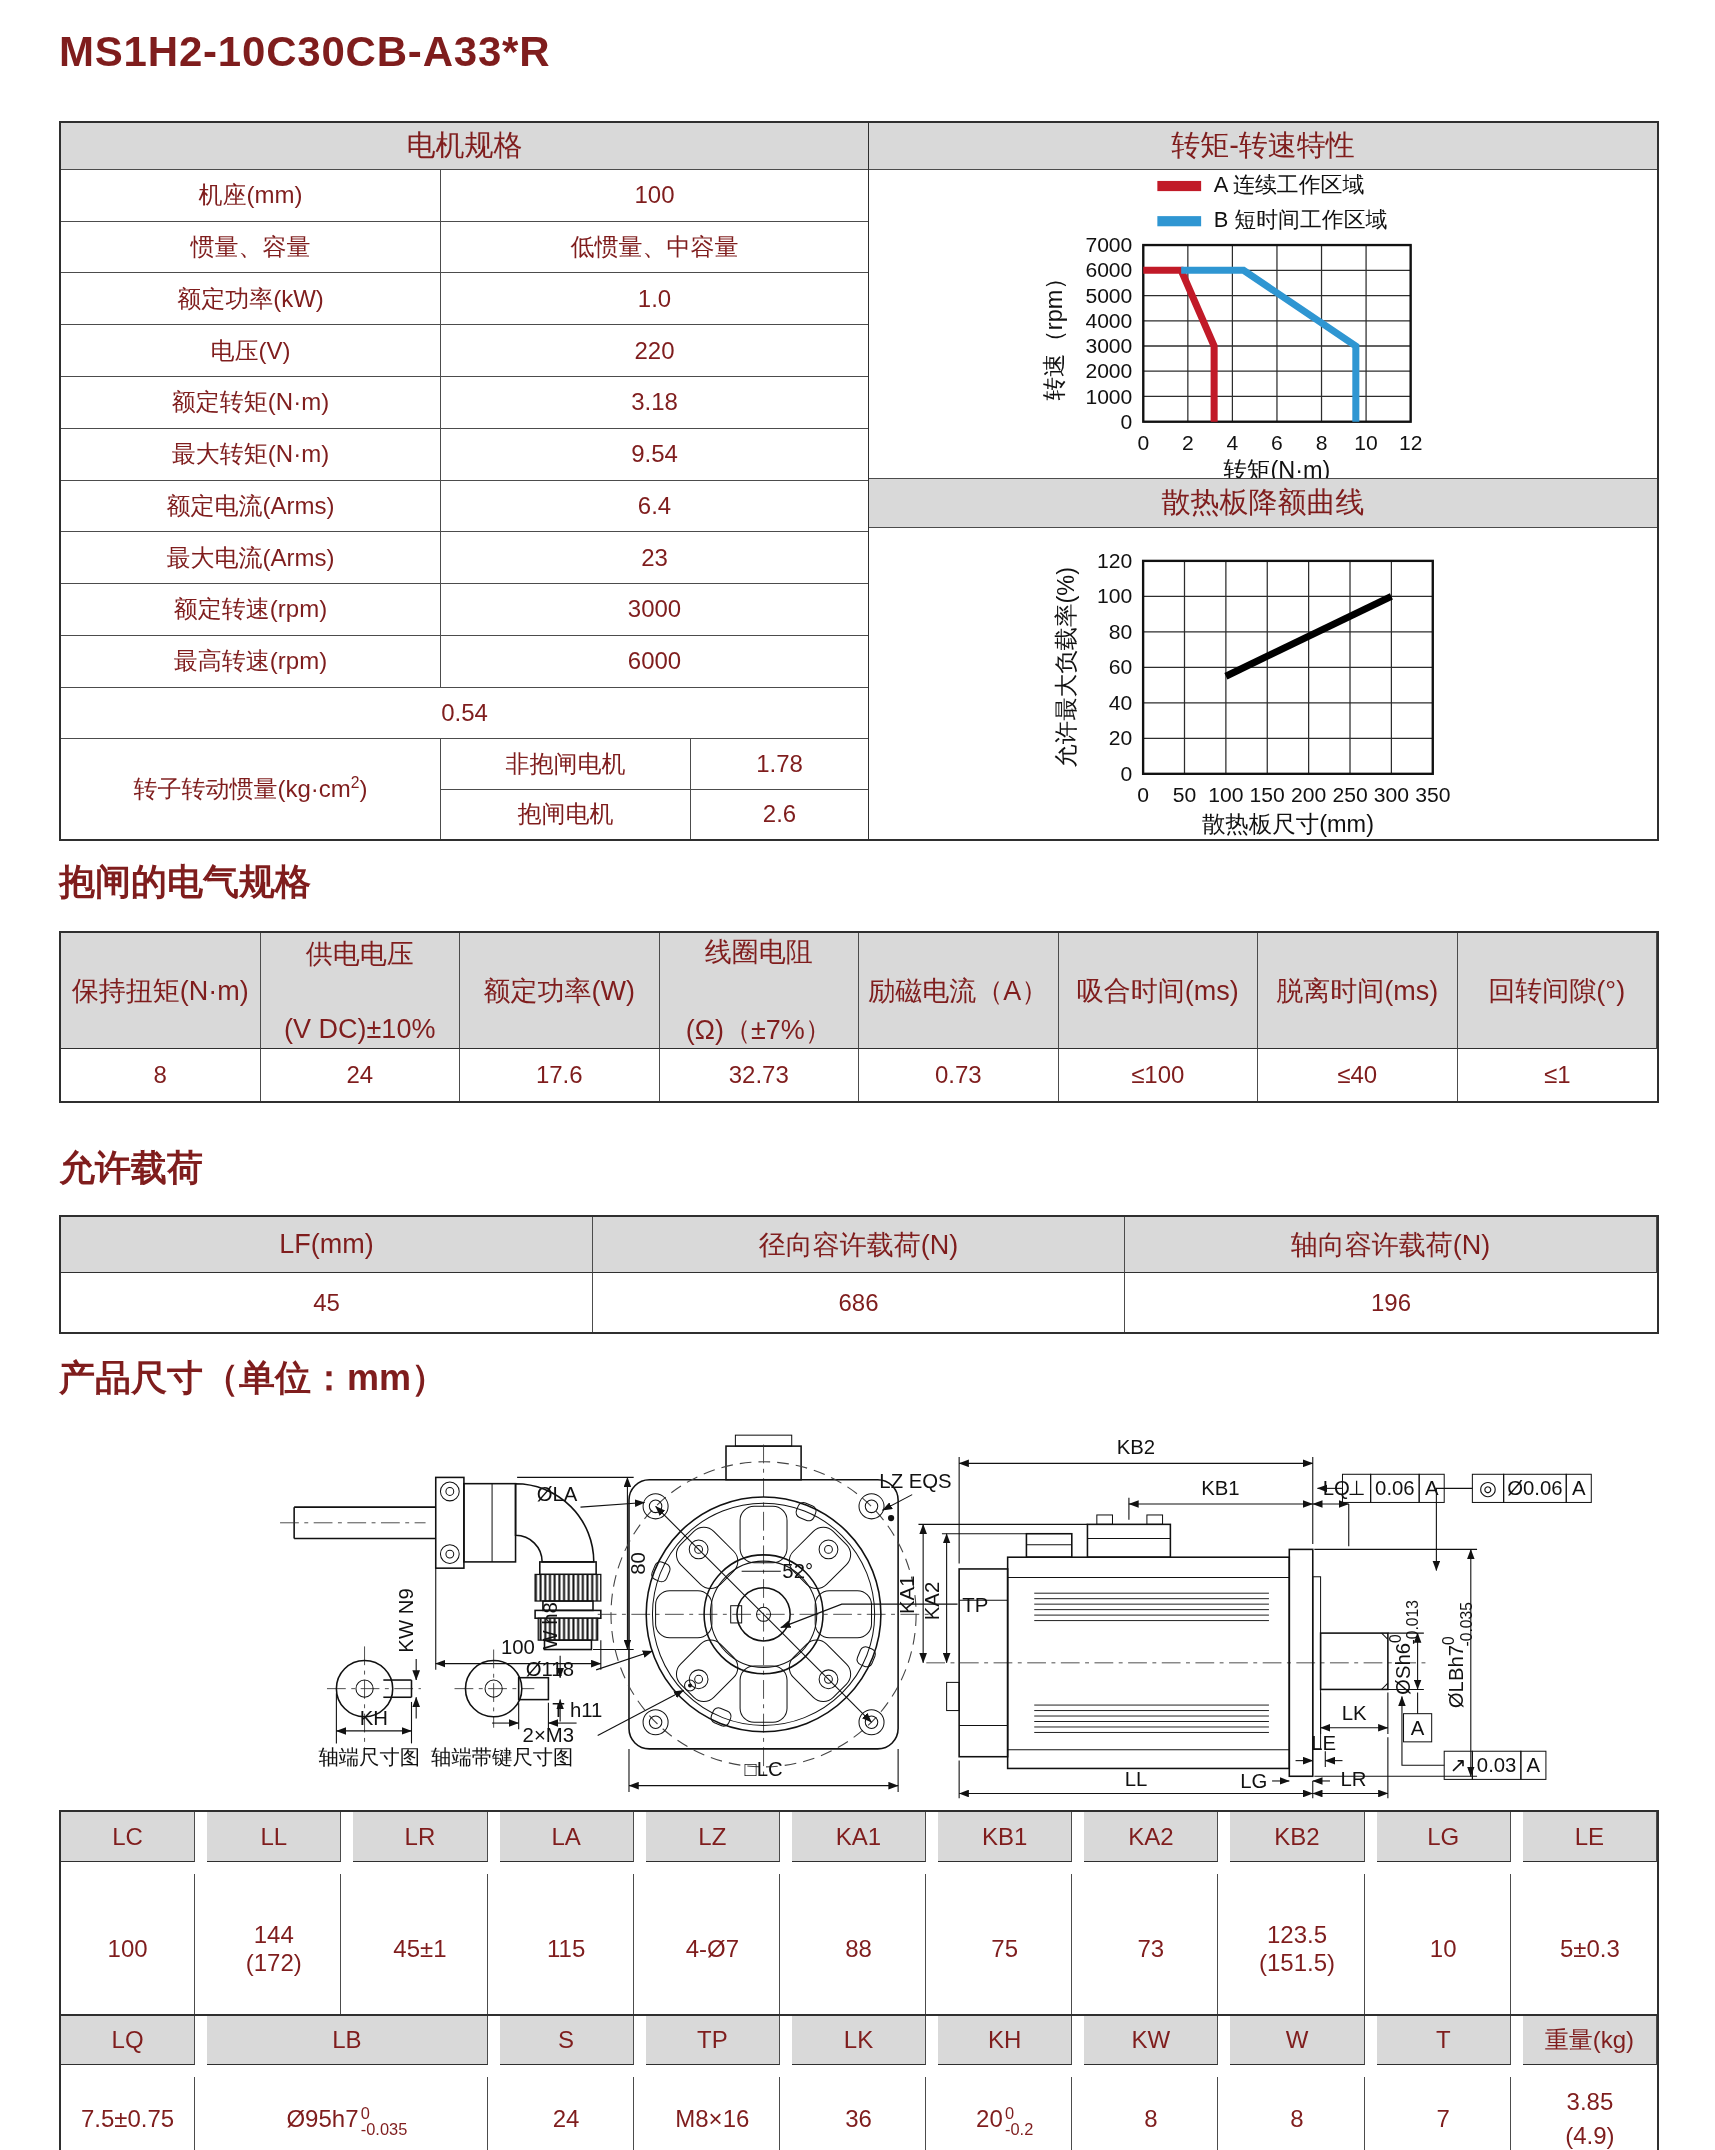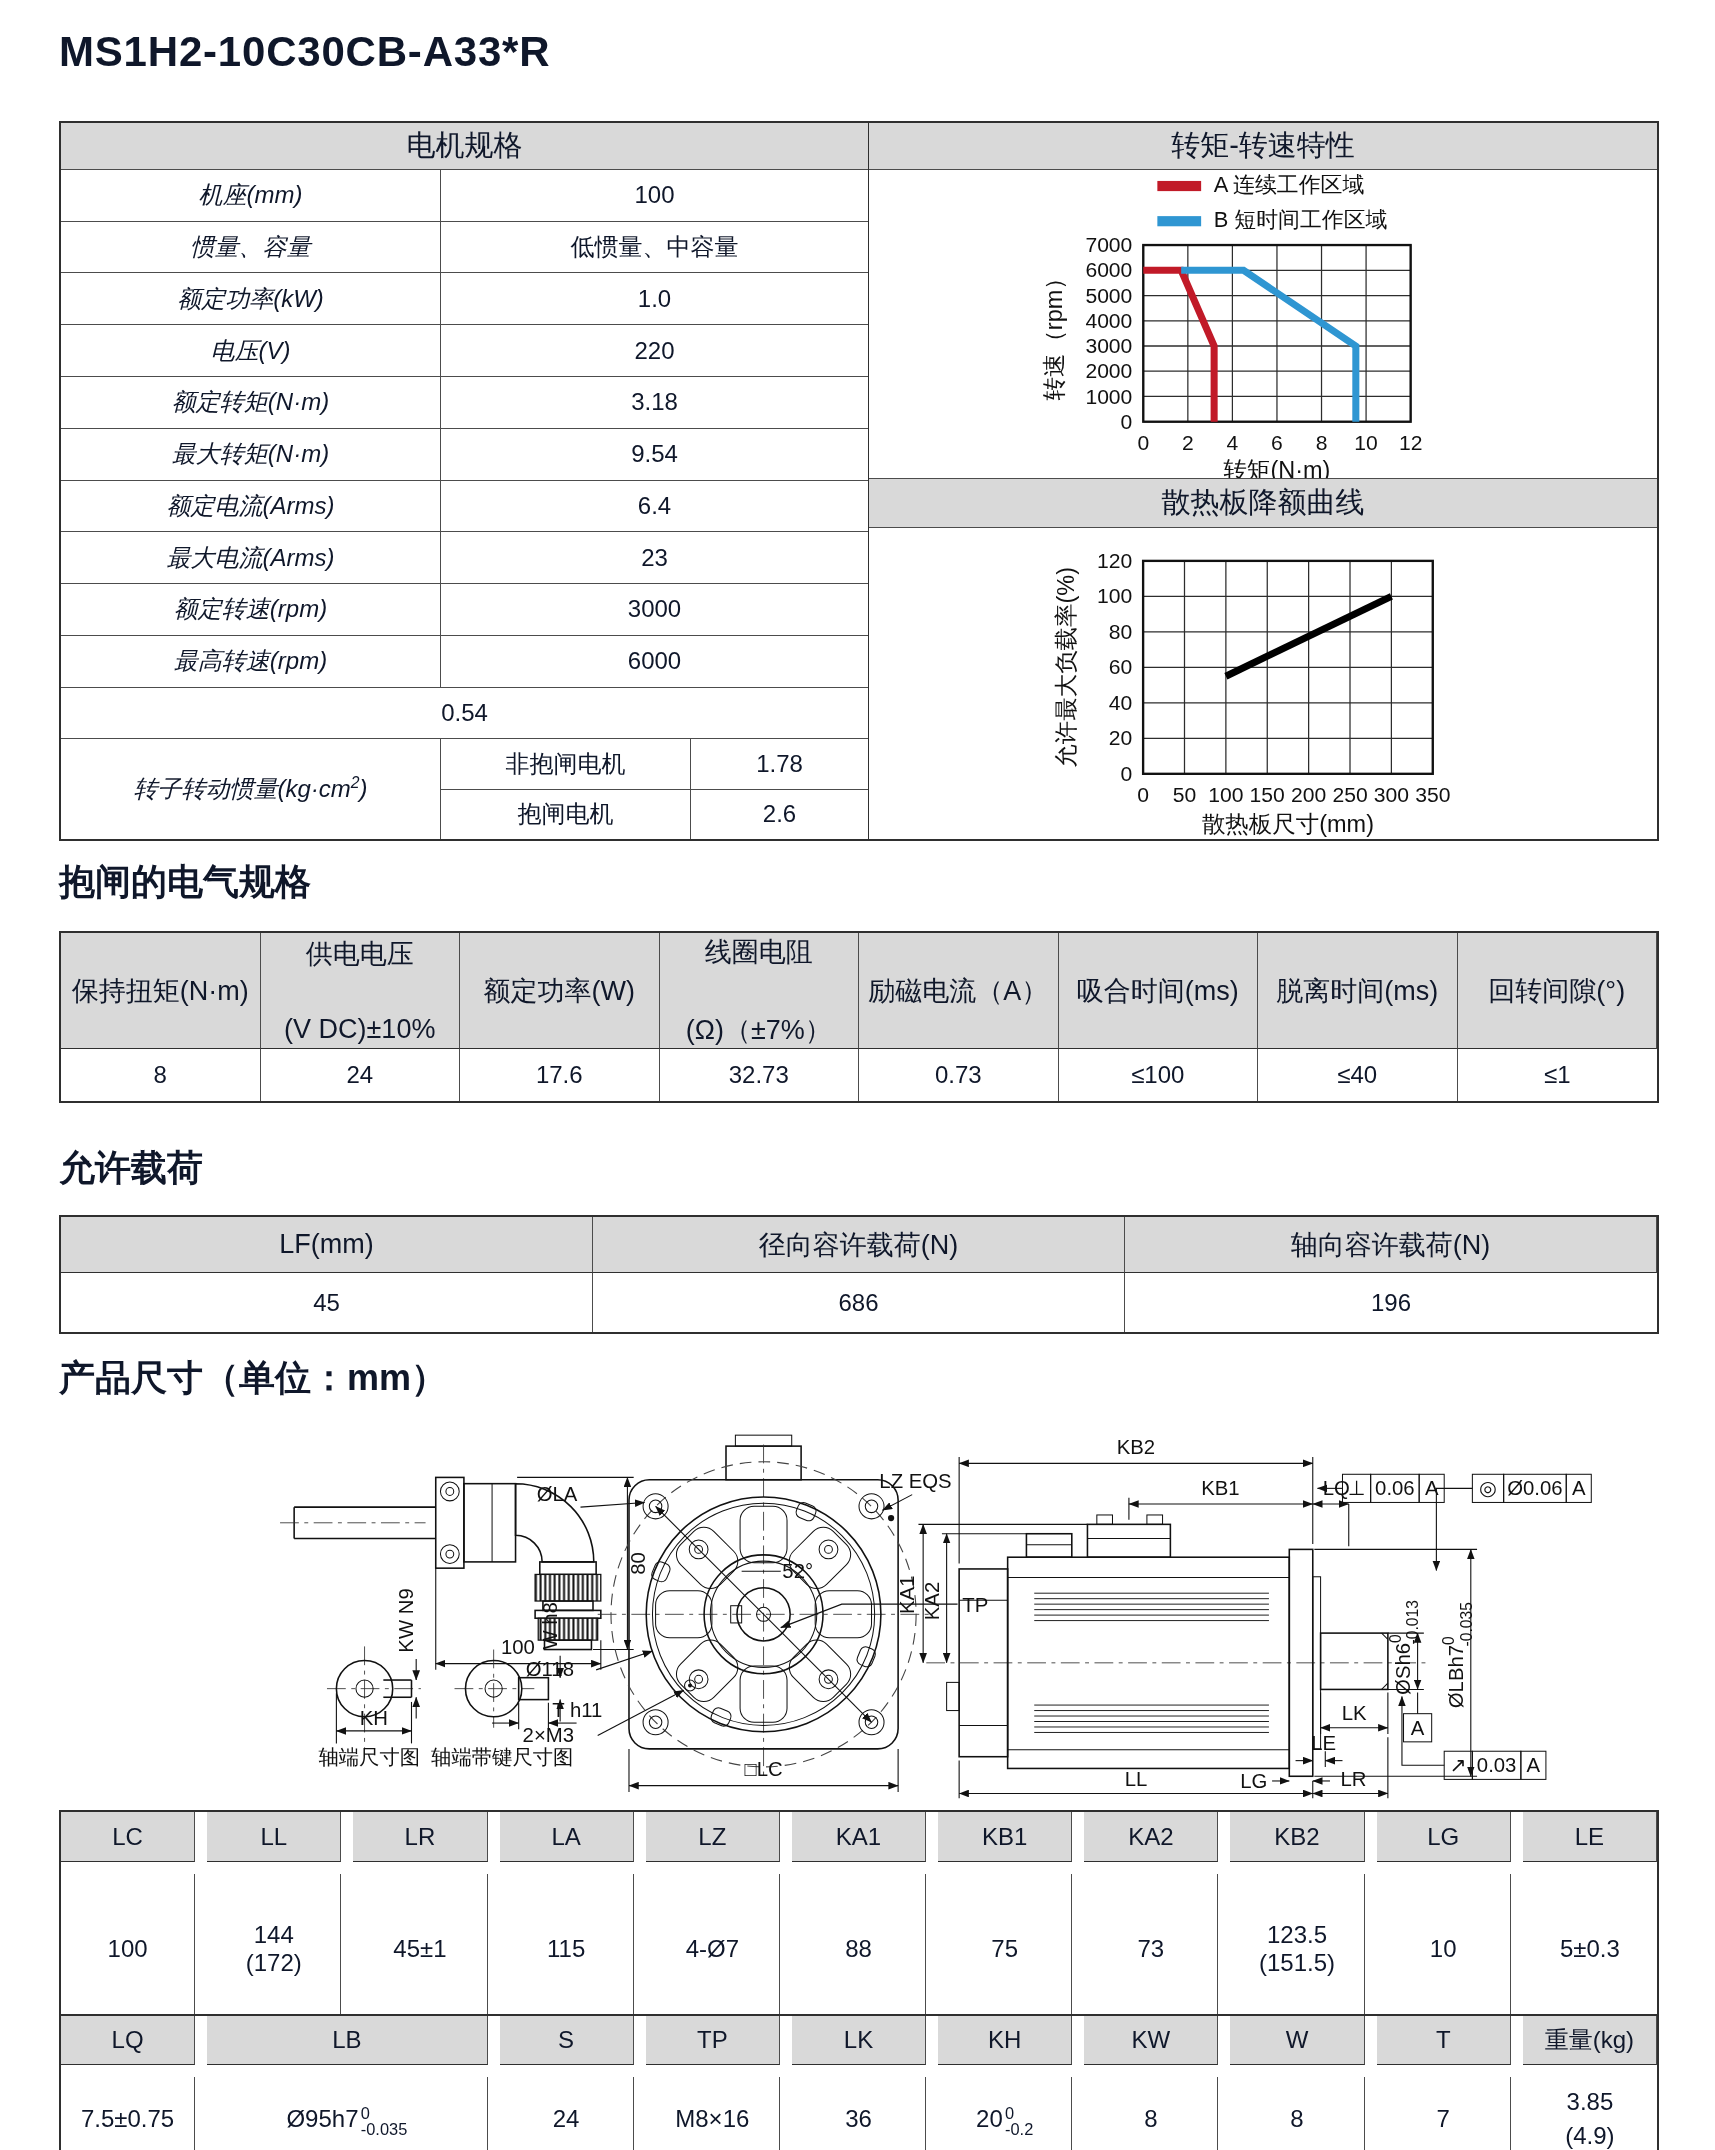--- a/index.html
+++ b/index.html
@@ -1,29 +1,29 @@
 <!DOCTYPE html>
 <html style="font-size:12.5px"><head>
 <meta charset="utf-8">
 <style>
   html,body{margin:0;padding:0;background:#ffffff;}
   #page{position:relative;width:1444px;height:2151px;background:#fff;
-        font-family:"Liberation Sans","DejaVu Sans",sans-serif;color:#0f172a;}
+        font-family:"Liberation Sans","DejaVu Sans",sans-serif;color:#7f1d1d;}
   .abs{position:absolute;}
   #page-title{left:59px;top:28px;font-size:42px;font-weight:bold;letter-spacing:0.8px;}
   .sec-title{font-size:36px;font-weight:bold;}
 
   
   #spec-wrap{left:59px;top:121px;width:1600px;height:720px;border:2.3px solid #2f2f2f;display:flex;box-sizing:border-box;font-size:24px;}
   #spec-left{width:808px;border-right:1.6px solid #2f2f2f;box-sizing:border-box;display:flex;flex-direction:column;}
   #spec-right{flex:1;display:flex;flex-direction:column;}
   .gray-h{background:#d9d9d9;display:flex;align-items:center;justify-content:center;font-size:29px;border-bottom:1.2px solid #4c4c4c;box-sizing:border-box;}
   .srow{display:flex;height:52px;border-bottom:1.2px solid #4c4c4c;box-sizing:border-box;}
   .srow:last-child{border-bottom:none;}
-  .slabel{width:380px;border-right:1.2px solid #4c4c4c;box-sizing:border-box;display:flex;align-items:center;justify-content:center;text-align:center;font-style:italic;}
+  .slabel{width:380px;border-right:1.2px solid #4c4c4c;box-sizing:border-box;display:flex;align-items:center;justify-content:center;text-align:center;}
   .sval{flex:1;display:flex;align-items:center;justify-content:center;text-align:center;}
   #inertia-row{height:100px;border-bottom:none;}
   #inertia-right{flex:1;display:flex;flex-direction:column;}
   .inrow{flex:1;display:flex;border-bottom:1.2px solid #4c4c4c;box-sizing:border-box;}
   .inrow:last-child{border-bottom:none;}
   .insub{width:250px;border-right:1.2px solid #4c4c4c;box-sizing:border-box;display:flex;align-items:center;justify-content:center;}
   .inval{flex:1;display:flex;align-items:center;justify-content:center;}
   sup{font-size:15.7px;}
   .chart-box{position:relative;background:#fff;}
   #chart-h2{border-top:1.2px solid #4c4c4c;}

